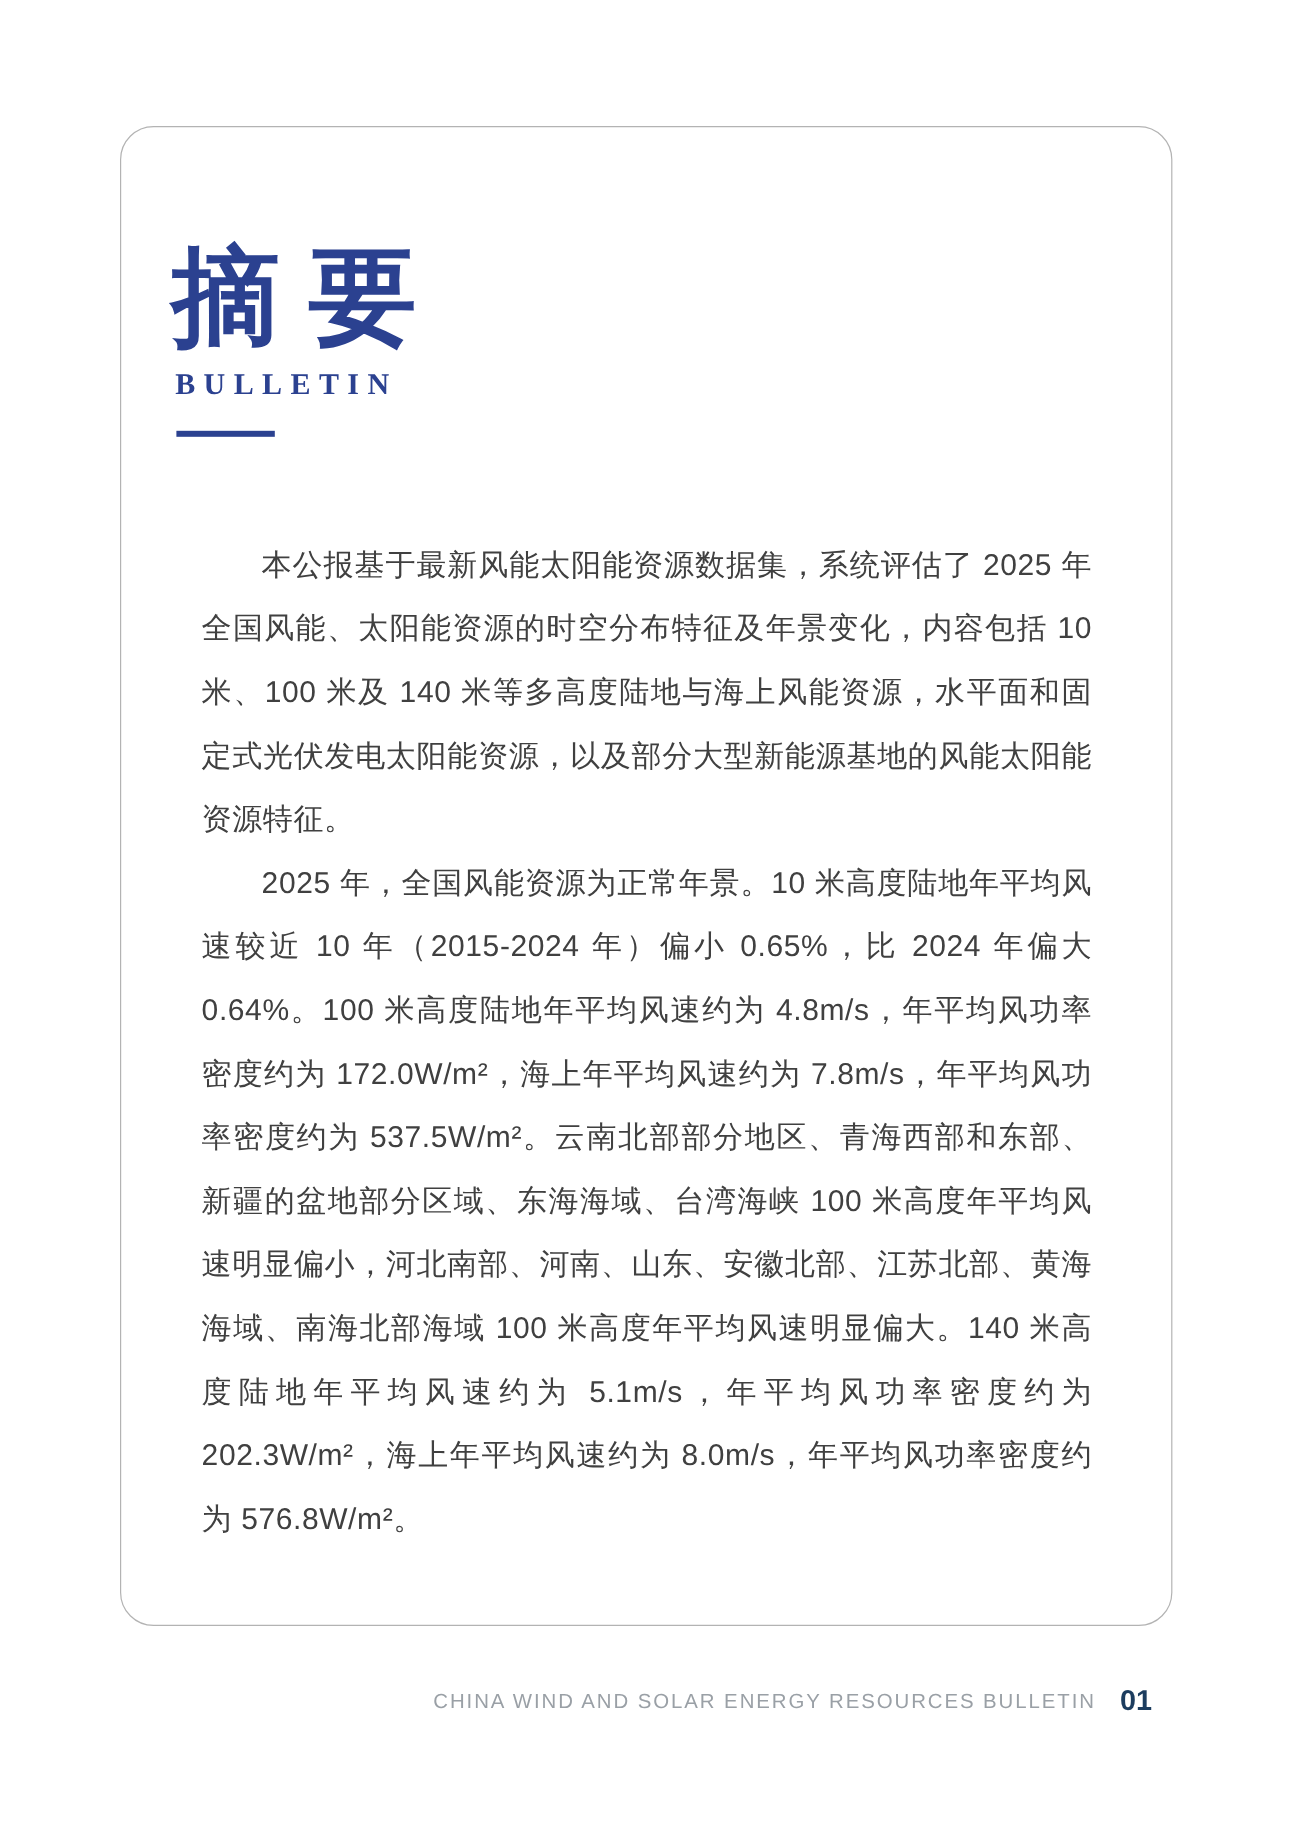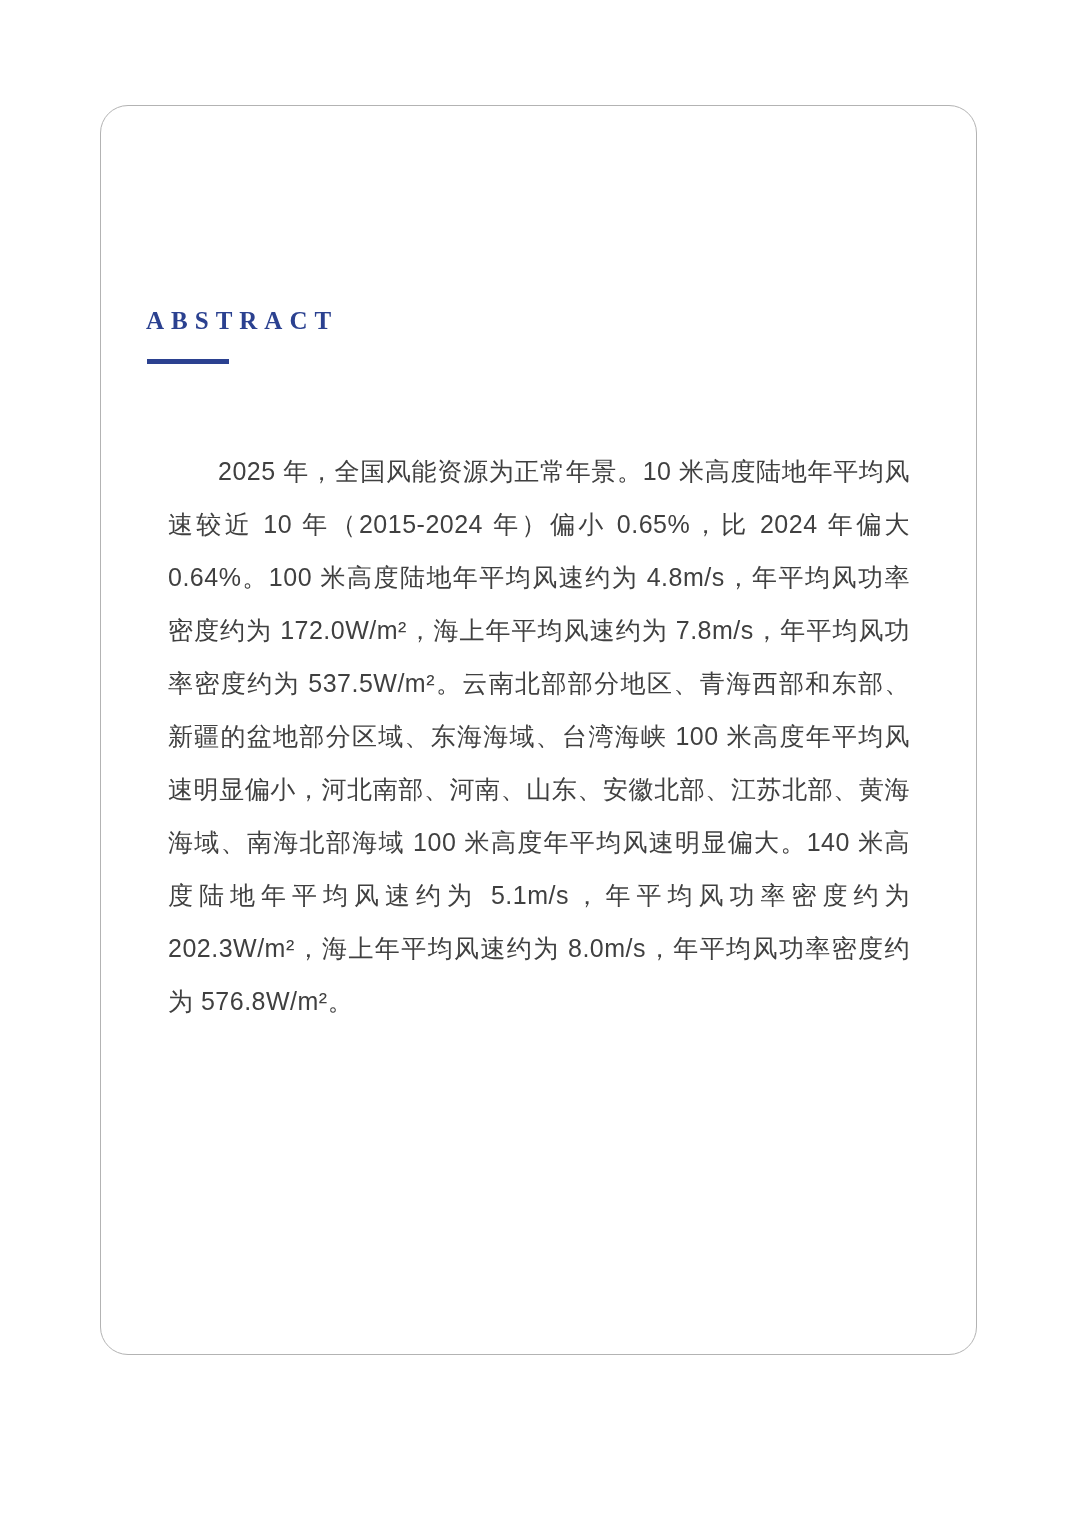--- a/index.html
+++ b/index.html
@@ -95,25 +95,31 @@
     margin-left: 20px;
   }
 </style>
 </head>
 <body>
 
 <div class="page">
 
   <div class="card">
 
+    <h1 class="title-cn">摘要</h1>
 
-    <h2 class="title-en">ABSTRACT</h2>
+    <h2 class="title-en">BULLETIN</h2>
 
     <div class="title-rule"></div>
 
     <div class="body-text">
+      <p>本公报基于最新风能太阳能资源数据集，系统评估了 2025 年全国风能、太阳能资源的时空分布特征及年景变化，内容包括 10 米、100 米及 140 米等多高度陆地与海上风能资源，水平面和固定式光伏发电太阳能资源，以及部分大型新能源基地的风能太阳能资源特征。</p>
       <p>2025 年，全国风能资源为正常年景。10 米高度陆地年平均风速较近 10 年（2015-2024 年）偏小 0.65%，比 2024 年偏大 0.64%。100 米高度陆地年平均风速约为 4.8m/s，年平均风功率密度约为 172.0W/m²，海上年平均风速约为 7.8m/s，年平均风功率密度约为 537.5W/m²。云南北部部分地区、青海西部和东部、新疆的盆地部分区域、东海海域、台湾海峡 100 米高度年平均风速明显偏小，河北南部、河南、山东、安徽北部、江苏北部、黄海海域、南海北部海域 100 米高度年平均风速明显偏大。140 米高度陆地年平均风速约为 5.1m/s，年平均风功率密度约为 202.3W/m²，海上年平均风速约为 8.0m/s，年平均风功率密度约为 576.8W/m²。</p>
     </div>
 
   </div>
 
+  <div class="footer">
+    <span class="footer-text">CHINA WIND AND SOLAR ENERGY RESOURCES BULLETIN</span>
+    <span class="footer-page">01</span>
+  </div>
 
 </div>
 
 </body></html>

